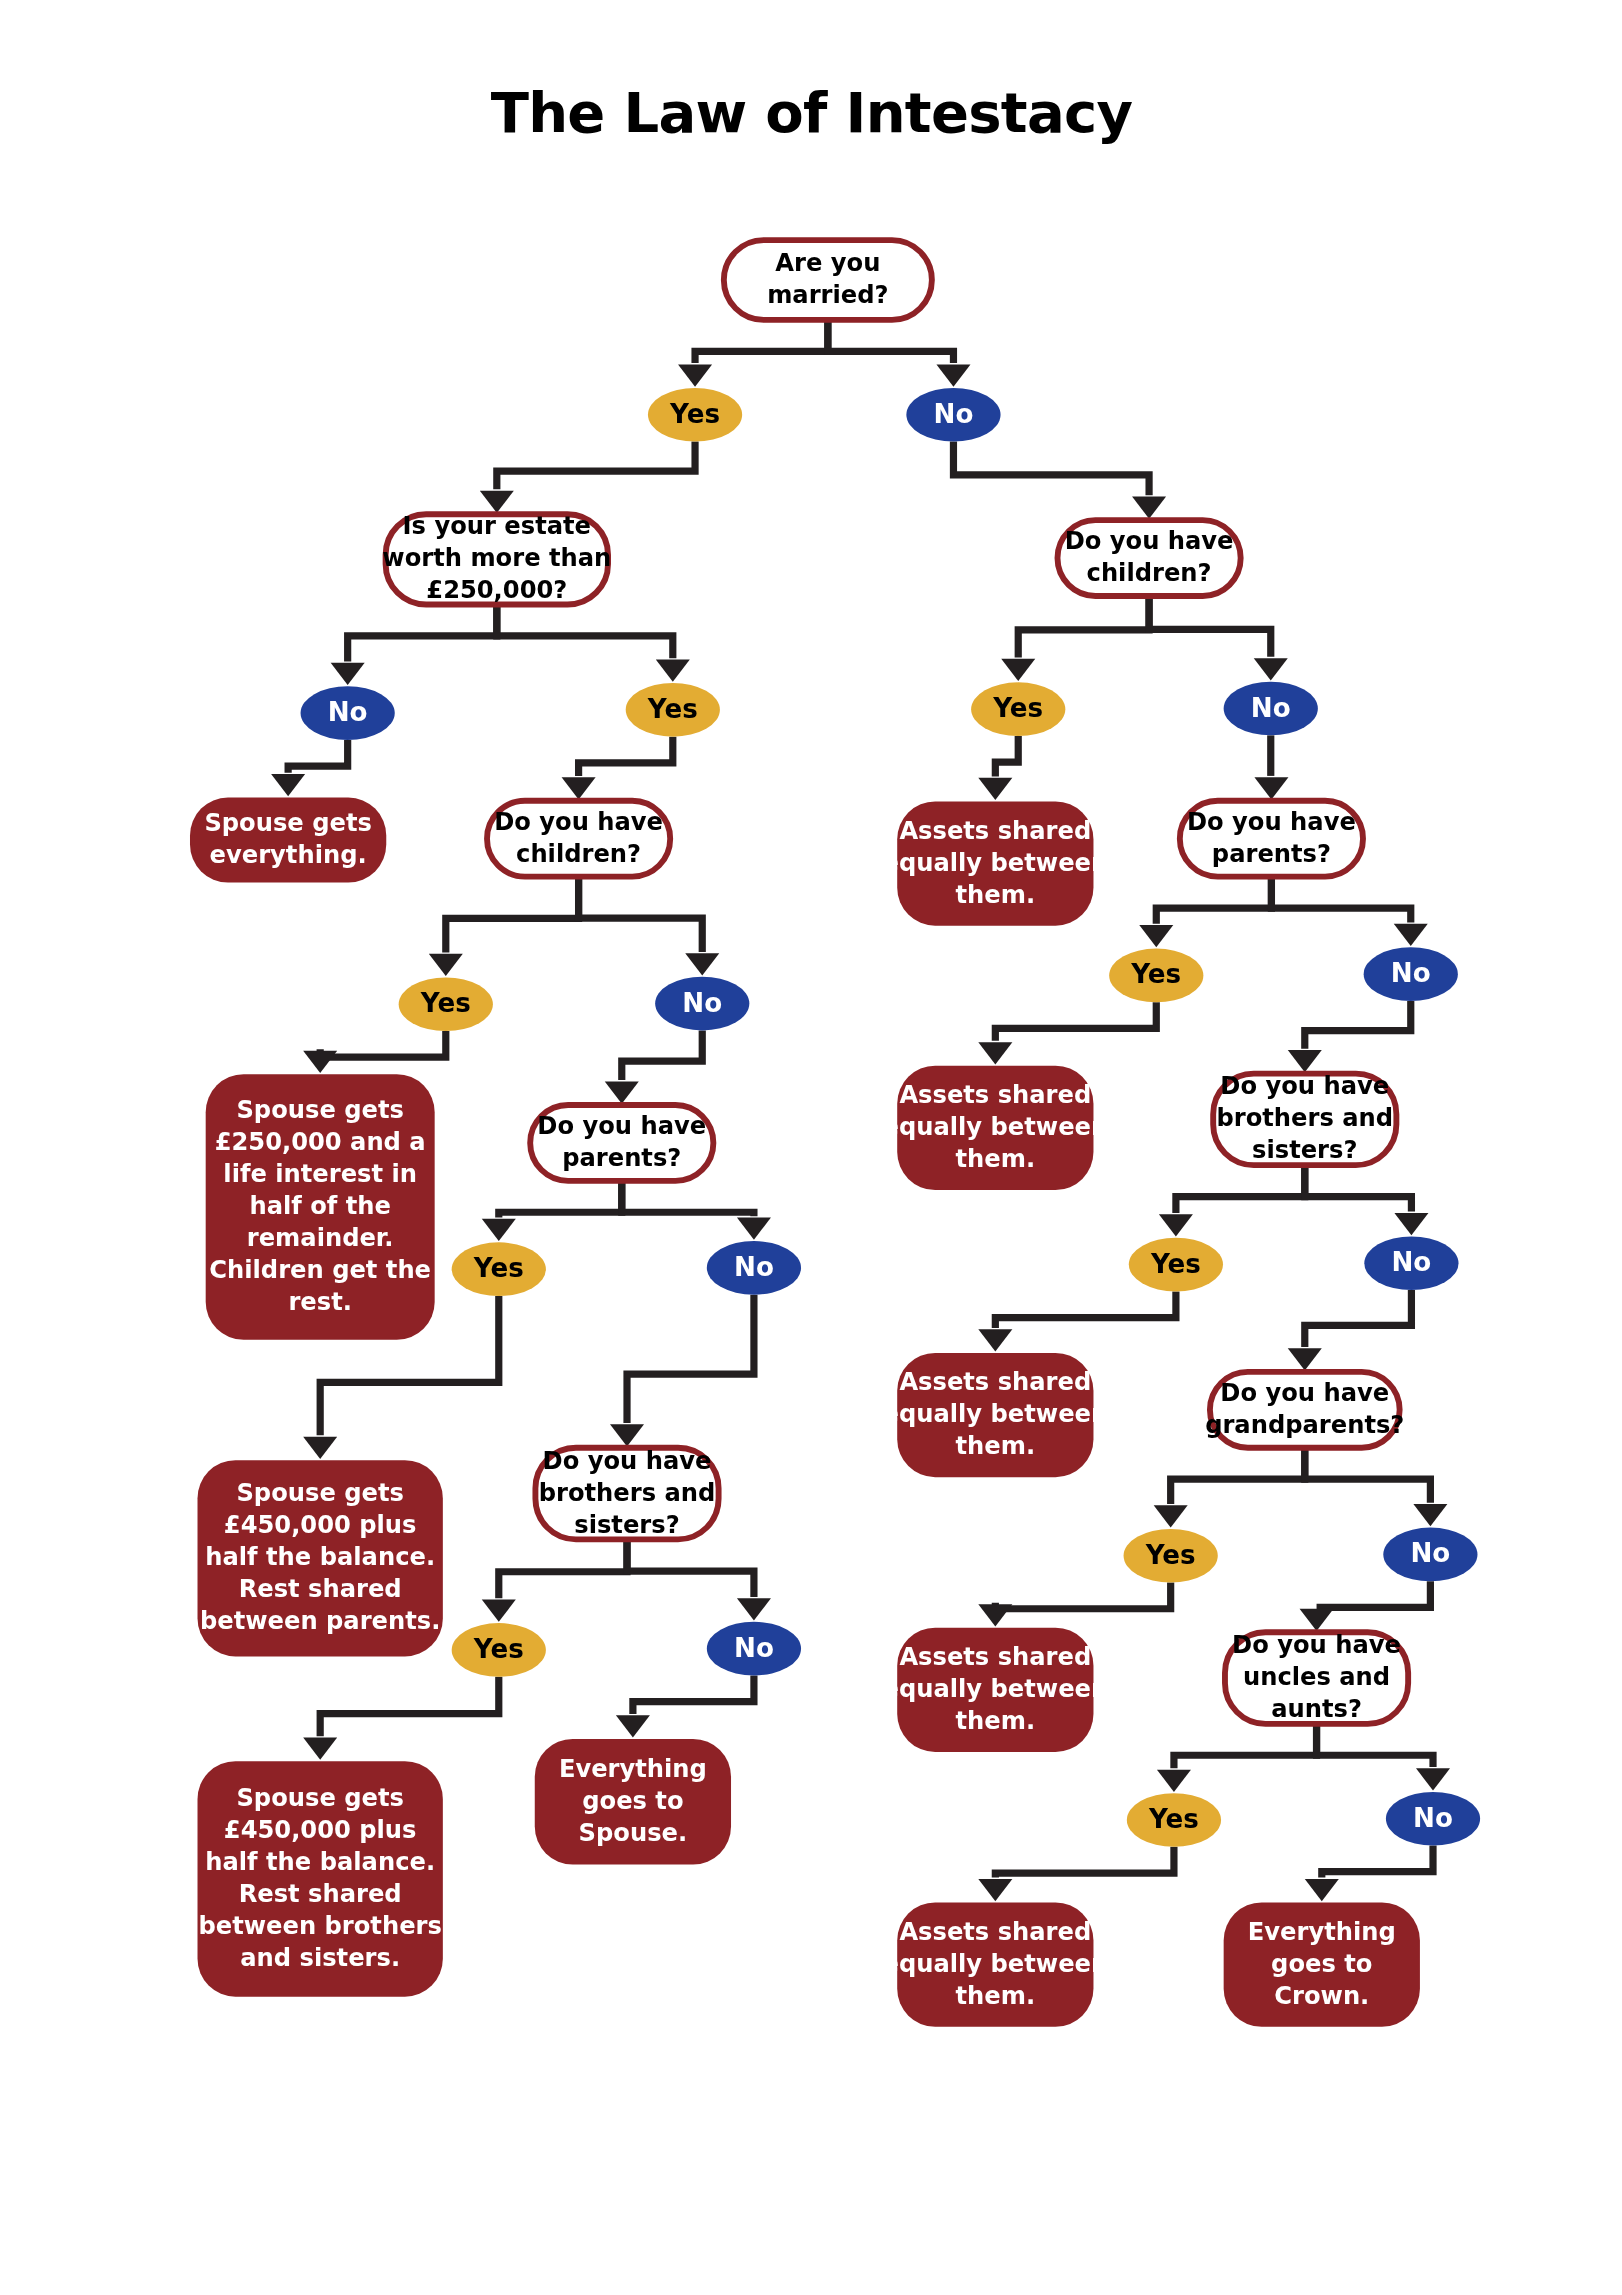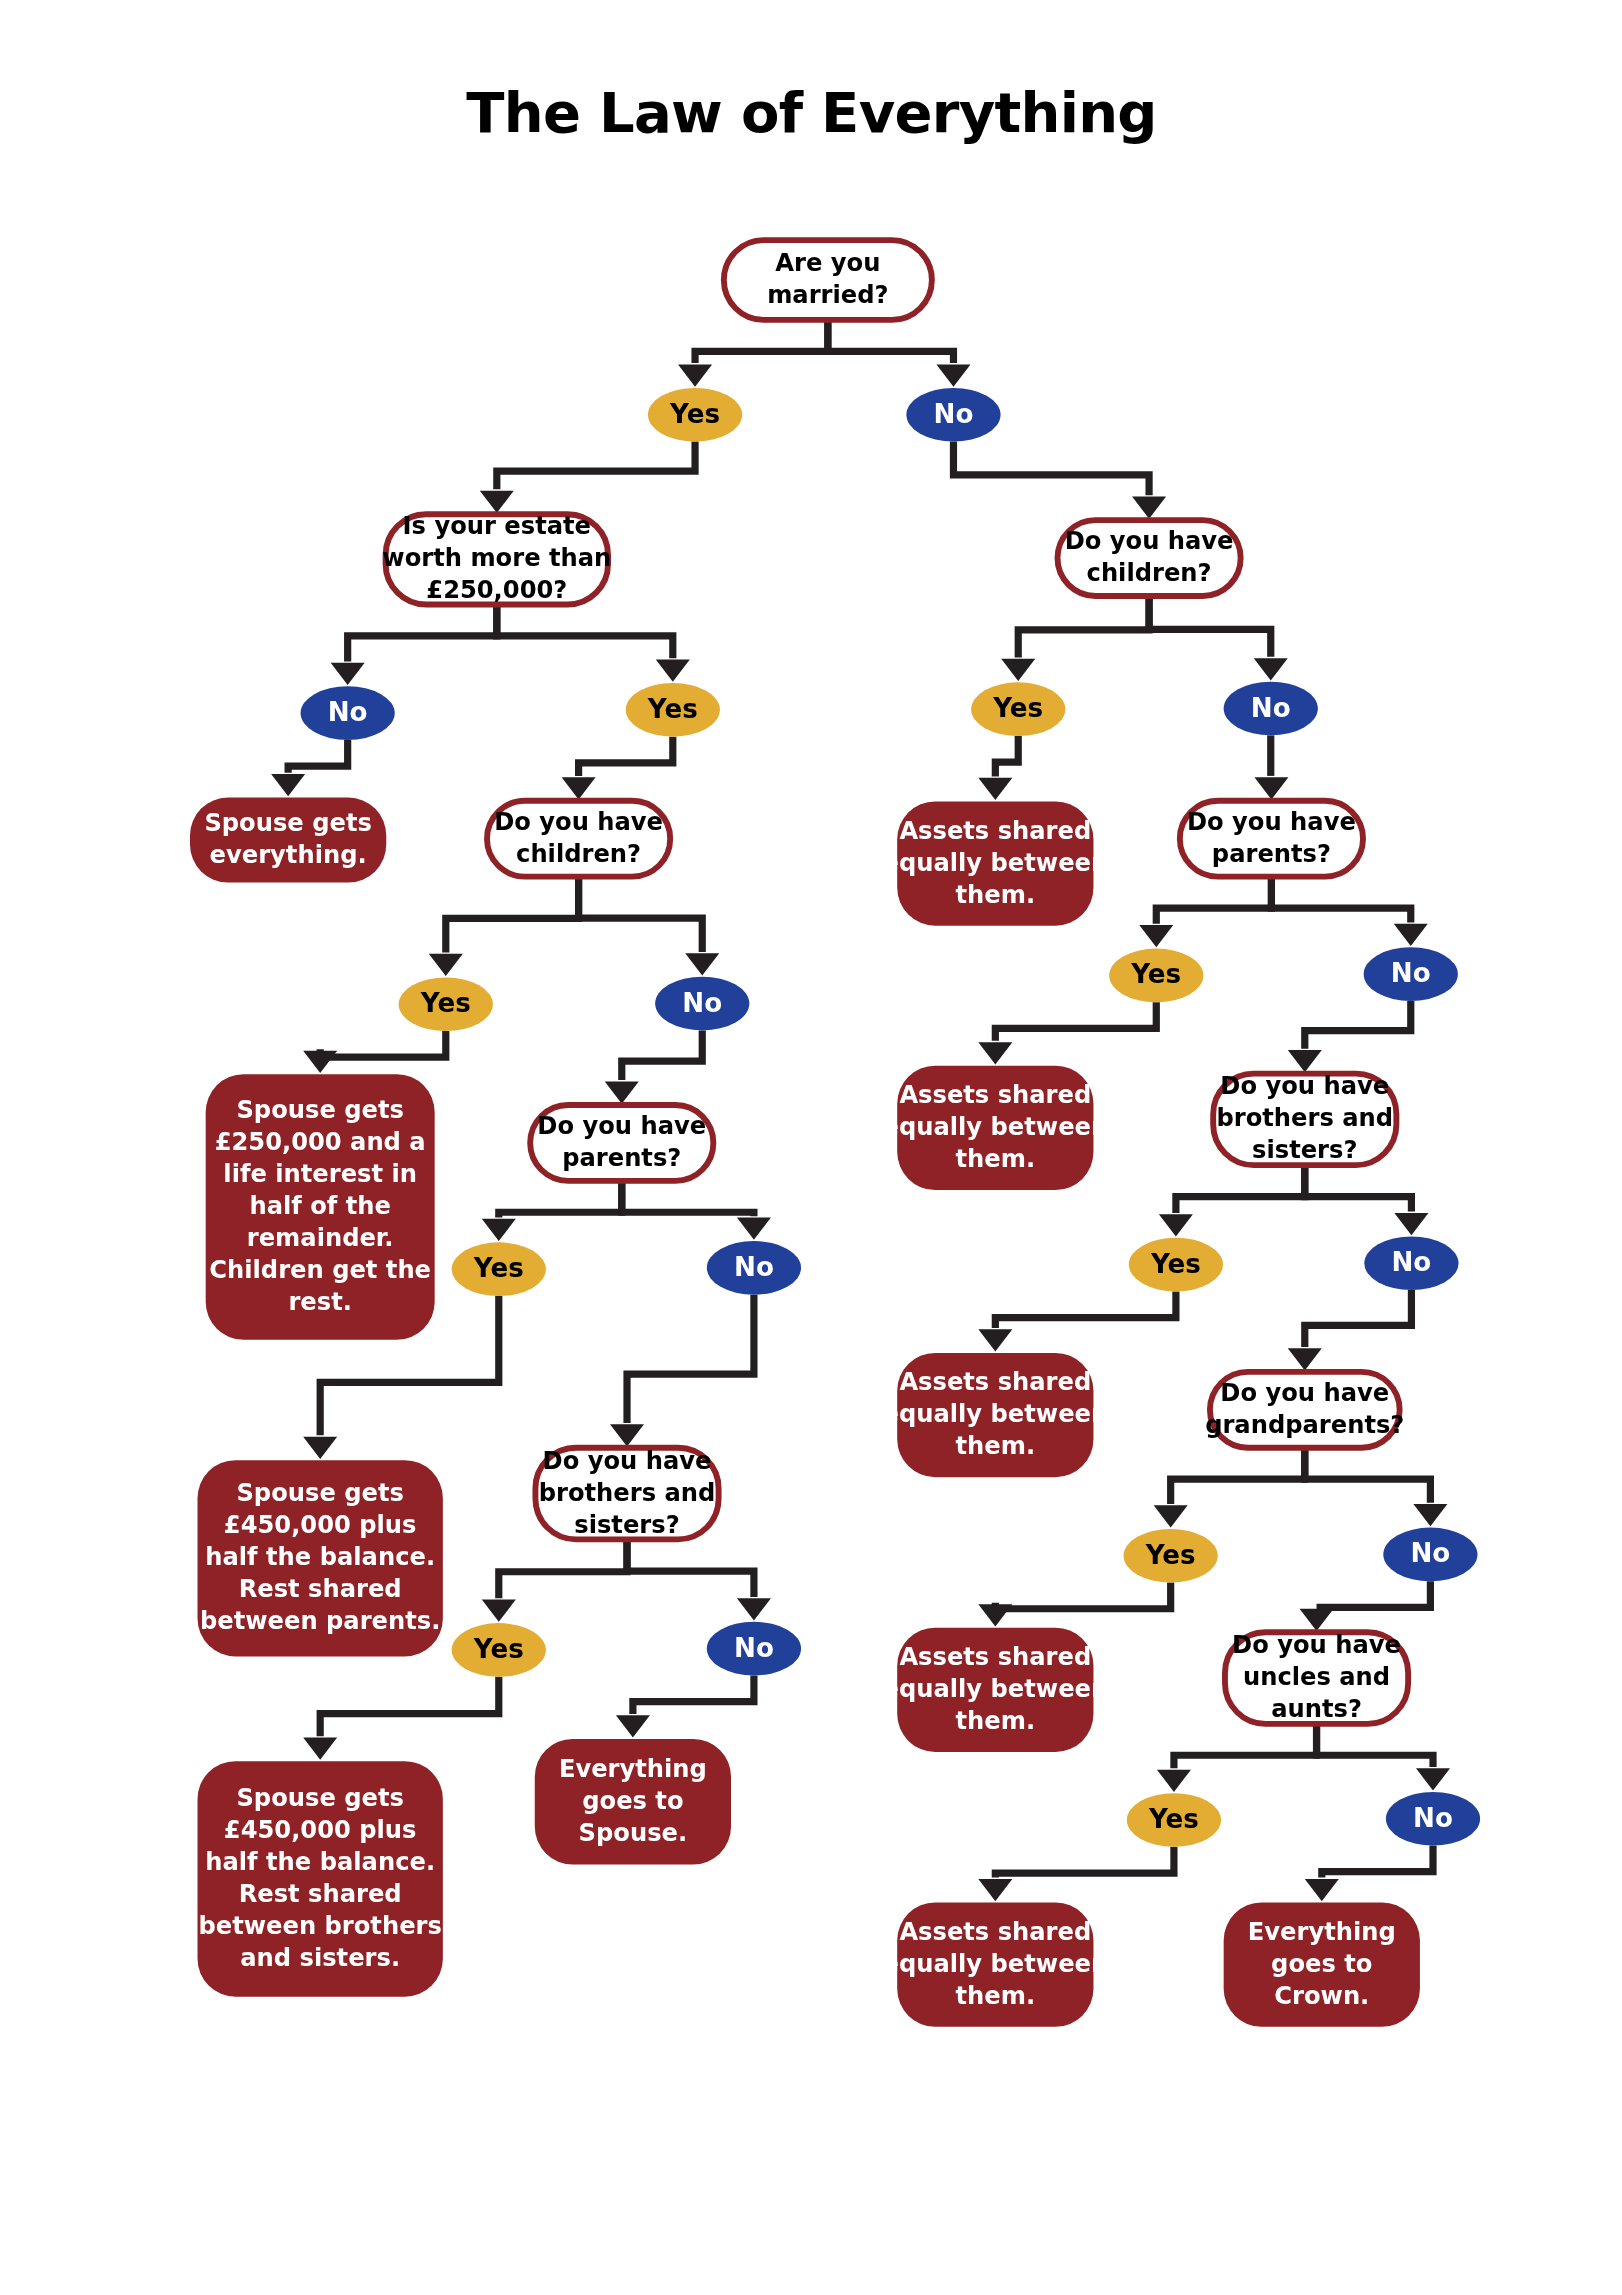--- a/index.html
+++ b/index.html
@@ -70,21 +70,21 @@
   .out-text { fill: #ffffff; font-size: 37px; }
   .yn-text  { font-size: 40px; }
   .yn-text.yes { fill: #000000; }
   .yn-text.no  { fill: #ffffff; }
 </style>
 </head>
 <body>
 
 <div id="chart-root">
 
-  <div id="page-title">The Law of Everything</div>
+  <div id="page-title">The Law of Intestacy</div>
 
   <svg id="flow" viewBox="0 0 2480 3508">
     <g id="edges-layer">
         <g>
           <path d="M 1265 489 L 1265 537 L 1062 537 L 1062 555" class="edge"></path>
           <path d="M 1036 557 L 1088 557 L 1062 591 Z" class="arrowhead"></path>
         </g>
         <g>
           <path d="M 1265 489 L 1265 537 L 1457 537 L 1457 555" class="edge"></path>
           <path d="M 1431 557 L 1483 557 L 1457 591 Z" class="arrowhead"></path>

